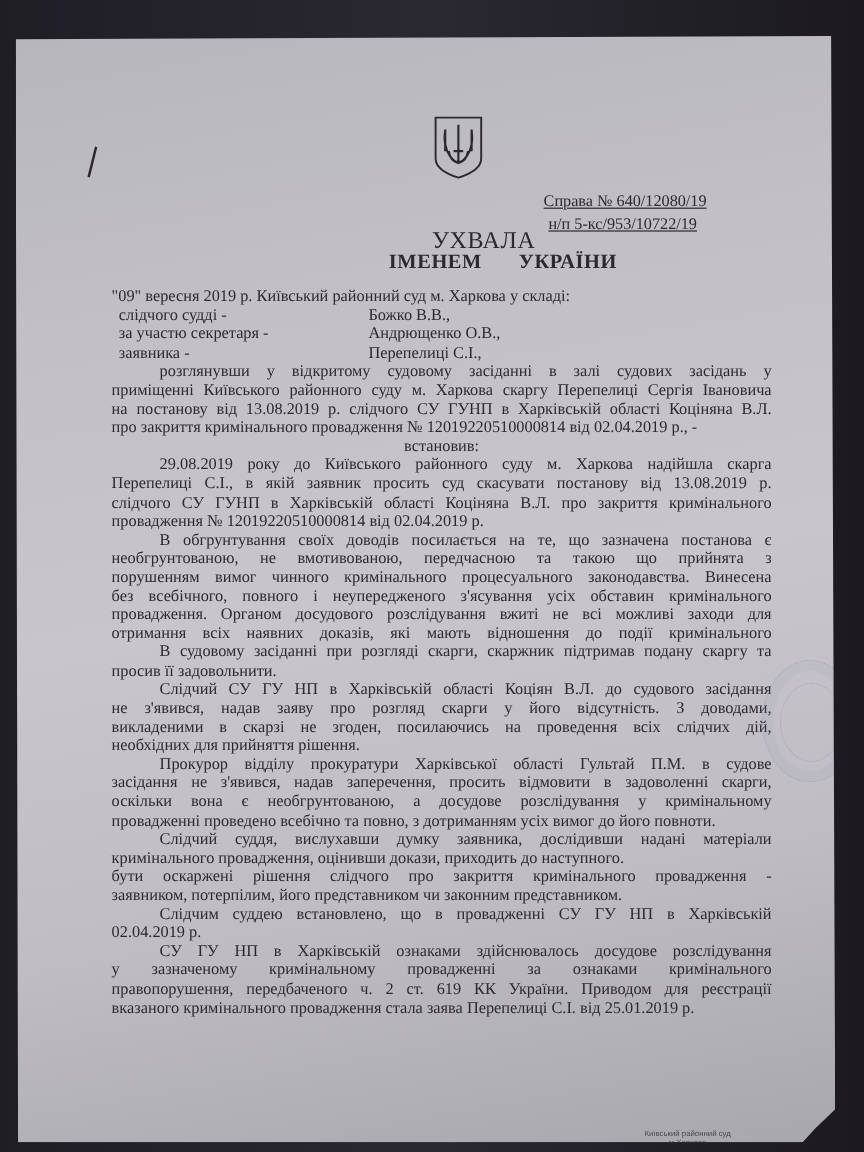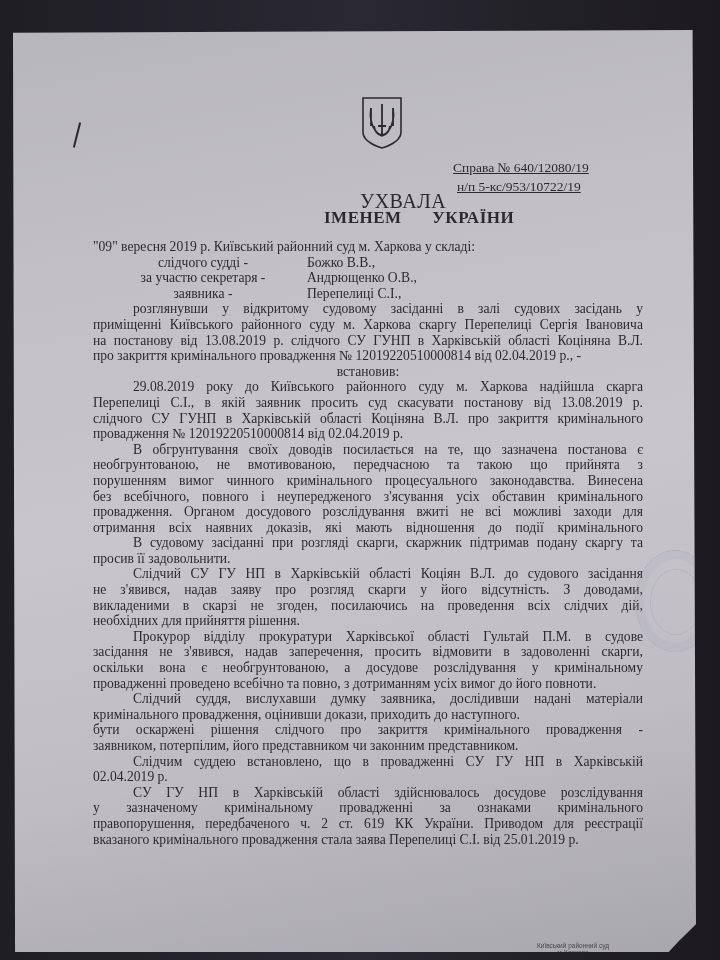--- a/index.html
+++ b/index.html
@@ -55,21 +55,21 @@
     .body-text {
       position: absolute; left: 80px; top: 209px;
       width: 550px;
       font-size: 13.6px; line-height: 15.6px;
     }
     .line { white-space: nowrap; }
     .just { text-align: justify; text-align-last: justify; white-space: normal; }
     .indent { padding-left: 40px; }
     .composition { padding-left: 6px; }
     .comp-row { display: flex; }
-    .comp-row .role { width: 208px; text-align: center; }
+    .comp-row .role { width: 208px; }
     .center { text-align: center; }
     .stamp {
       position: absolute; left: 622px; top: 520px;
       width: 78px; height: 100px;
       border-radius: 50%;
       border: 1.5px dotted rgba(110,110,140,0.35);
       box-shadow: inset 0 0 0 8px rgba(150,150,175,0.12);
     }
     .stamp-inner {
       position: absolute; left: 14px; top: 18px; width: 50px; height: 64px;
@@ -182,21 +182,21 @@
         <div class="just">бути оскаржені рішення слідчого про закриття кримінального провадження -</div>
         <div class="line">заявником, потерпілим, його представником чи законним представником.</div>
       </div>
 
       <div>
         <div class="just indent">Слідчим суддею встановлено, що в провадженні СУ ГУ НП в Харківській</div>
         <div class="line">02.04.2019 р.</div>
       </div>
 
       <div>
-        <div class="just indent">СУ   ГУ НП   в Харківській   області здійснювалось   досудове розслідування</div>
+        <div class="just indent">СУ   ГУ НП   в Харківській   ознаками здійснювалось   досудове розслідування</div>
         <div class="just">у зазначеному   кримінальному провадженні   за   ознаками кримінального</div>
         <div class="just">правопорушення, передбаченого  ч. 2 ст. 619 КК  України. Приводом  для реєстрації</div>
         <div class="line">вказаного кримінального  провадження стала  заява  Перепелиці  С.І. від  25.01.2019 р.</div>
       </div>
     </div>
 
     <div class="stamp">
       <div class="stamp-inner"></div>
     </div>
 

